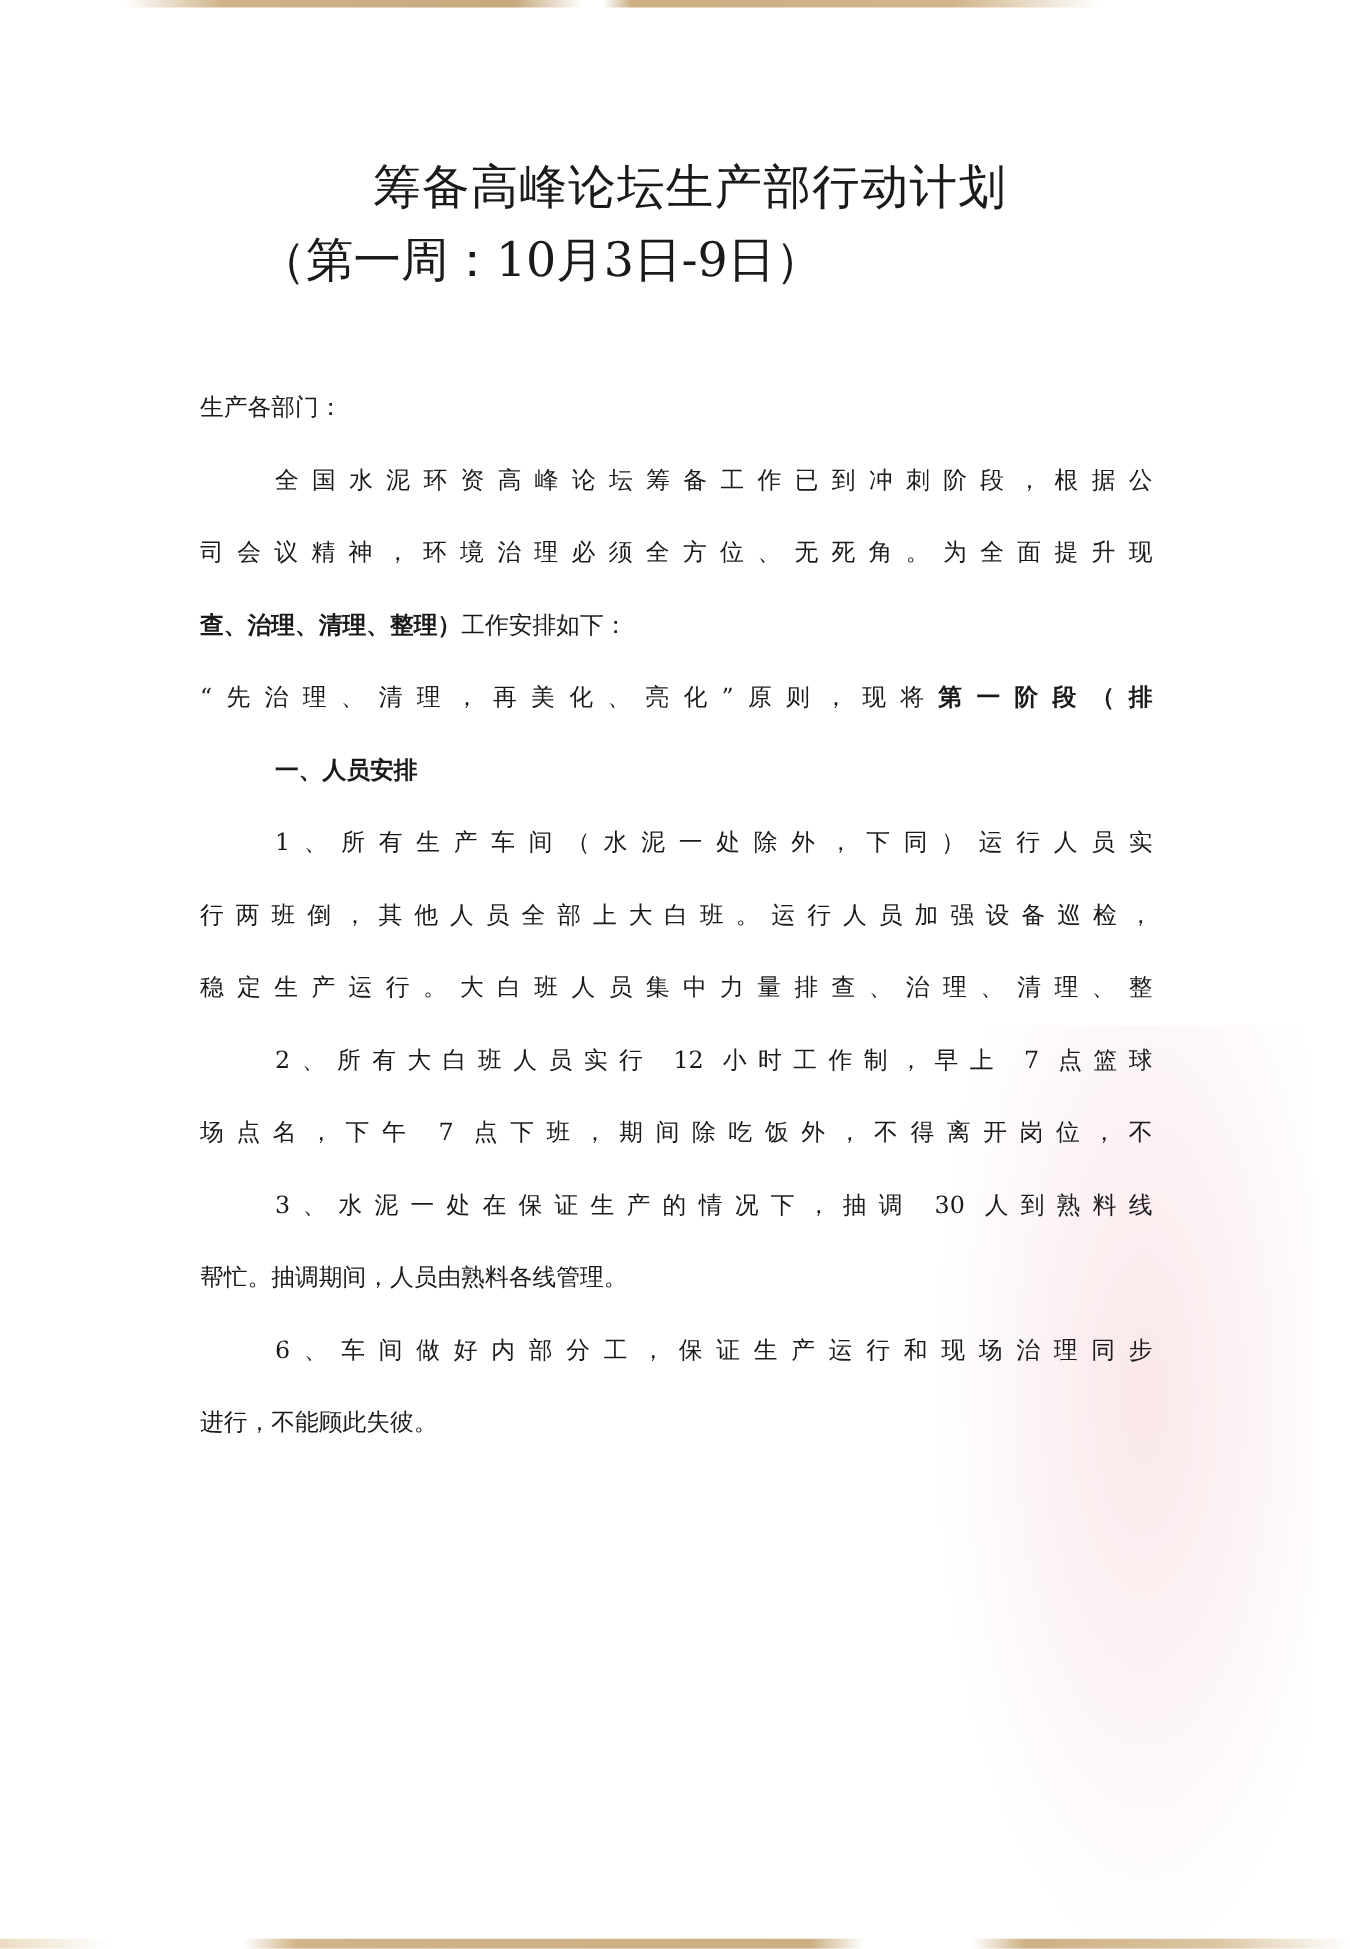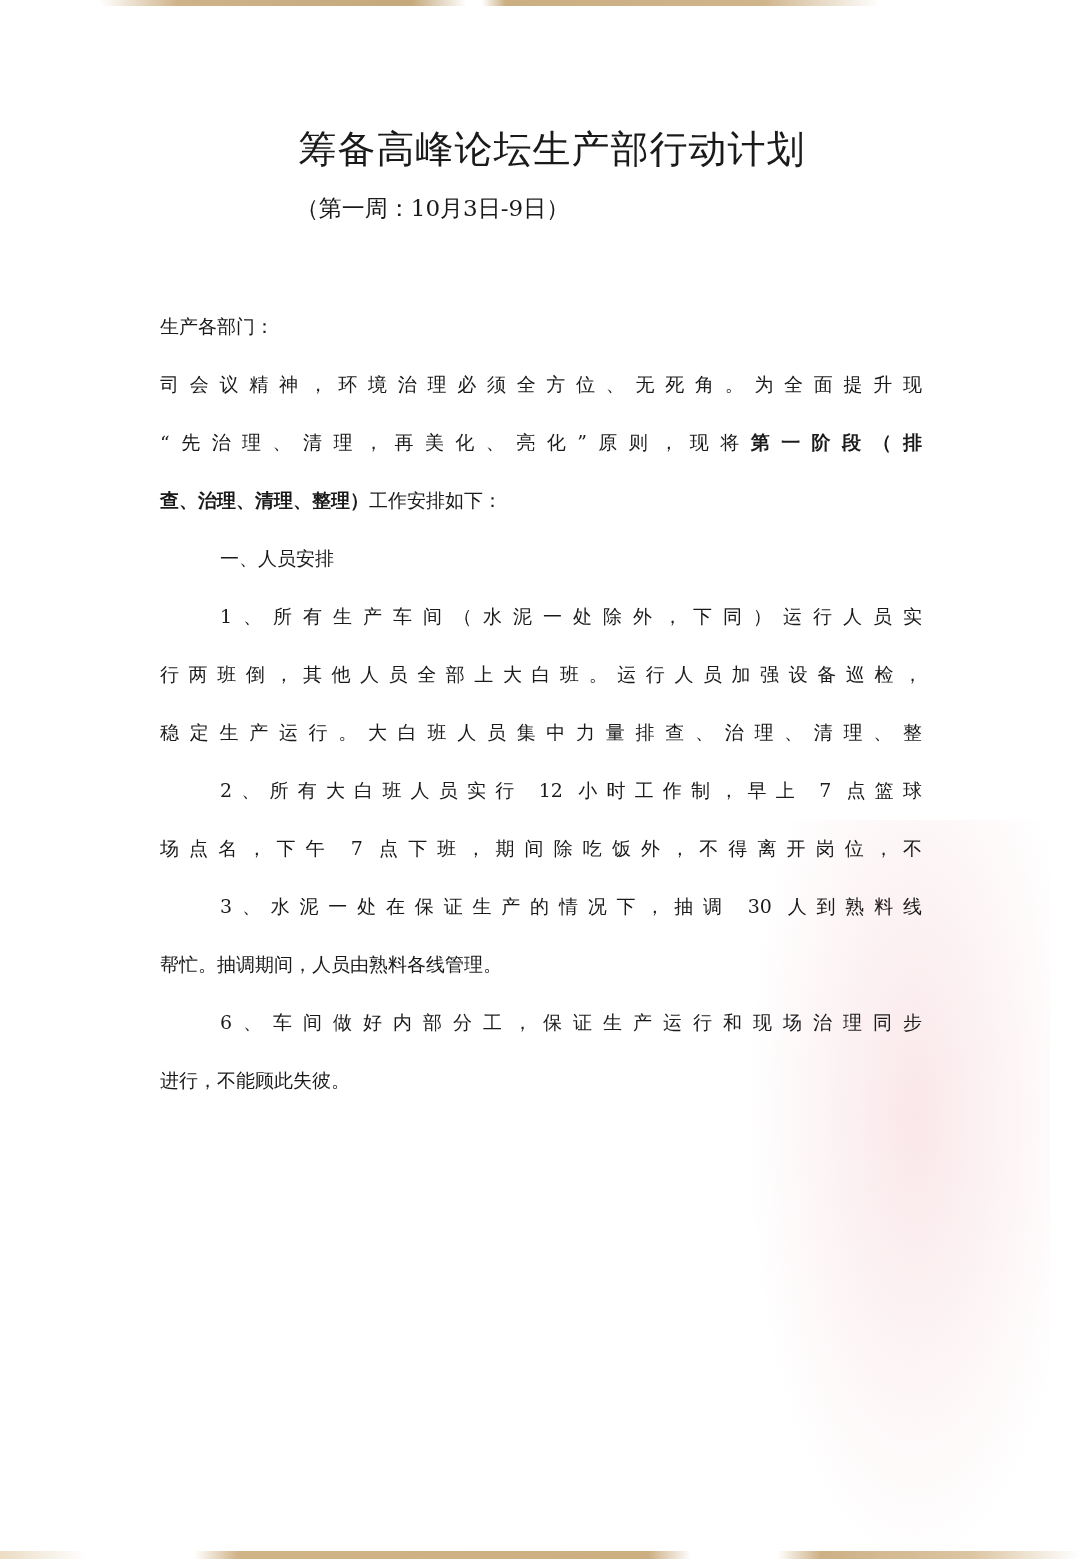--- a/index.html
+++ b/index.html
@@ -45,21 +45,21 @@
     letter-spacing: 1px;
     line-height: 50px;
     font-weight: normal;
     margin: 0;
   }
   .subtitle {
     position: absolute;
     left: 0; width: 865px;
     top: 188px;
     text-align: center;
-    font-size: 23px;
+    font-size: 38px;
     line-height: 40px;
     margin: 0;
   }
   .body-text {
     position: absolute;
     left: 160px;
     width: 762px;
     font-size: 19px;
     line-height: 58px;
   }
@@ -67,40 +67,41 @@
     display: block;
     height: 58px;
     white-space: nowrap;
     text-align: justify;
     text-align-last: justify;
   }
   .line.last { text-align-last: left; }
   .indent { padding-left: 60px; }
   .bold { font-weight: bold; }
   .heading {
-    font-weight: normal;
+    font-weight: bold;
     text-align-last: left;
   }
 </style>
 </head>
 <body>
 
 <div class="edge-top"></div>
 <div class="stain"></div>
 
 <h1 class="title">筹备高峰论坛生产部行动计划</h1>
 <p class="subtitle">（第一周：10月3日-9日）</p>
 
 <div class="body-text" style="top:297px;">
 
   <span class="line last">生产各部门：</span>
 
+  <span class="line indent">全国水泥环资高峰论坛筹备工作已到冲刺阶段，根据公</span>
   <span class="line">司会议精神，环境治理必须全方位、无死角。为全面提升现</span>
+  <span class="line last"><span class="bold">查、治理、清理、整理）</span><span>工作安排如下：</span></span>
   <span class="line"><span>“先治理、清理，再美化、亮化”原则，现将</span><span class="bold">第一阶段（排</span></span>
-  <span class="line last"><span class="bold">查、治理、清理、整理）</span><span>工作安排如下：</span></span>
 
   <span class="line indent heading">一、人员安排</span>
 
   <span class="line indent">1、所有生产车间（水泥一处除外，下同）运行人员实</span>
   <span class="line">行两班倒，其他人员全部上大白班。运行人员加强设备巡检，</span>
   <span class="line">稳定生产运行。大白班人员集中力量排查、治理、清理、整</span>
 
   <span class="line indent">2、所有大白班人员实行 12 小时工作制，早上 7 点篮球</span>
   <span class="line">场点名，下午 7 点下班，期间除吃饭外，不得离开岗位，不</span>
 

